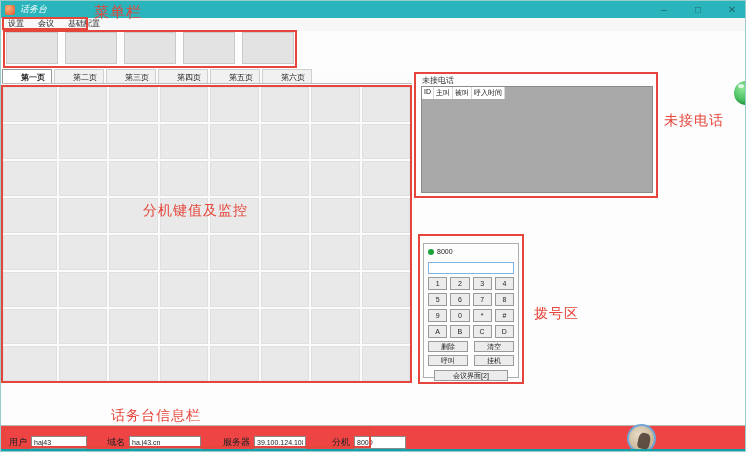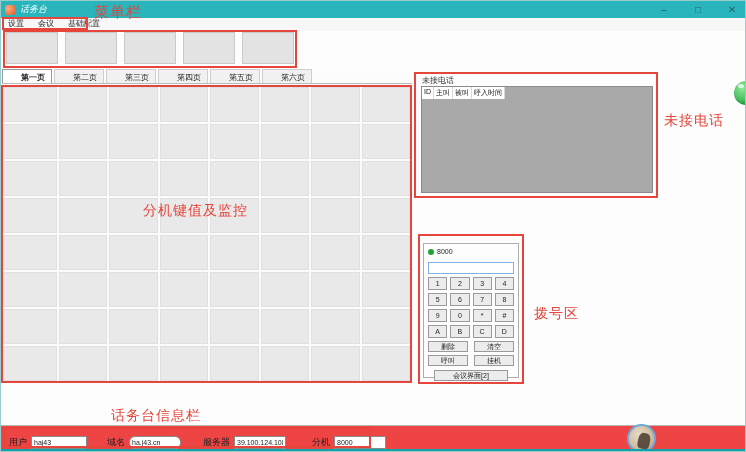--- a/index.html
+++ b/index.html
@@ -224,21 +224,21 @@
       <div class="fn-btn">呼叫</div>
       <div class="fn-btn">挂机</div>
     </div>
     <div class="wide-btn">会议界面[2]</div>
   </div>
 
   <div class="infobar">
     <span class="info-label" style="margin-left:8px">用户</span>
     <input class="info-input" style="width: 56px;" value="haj43">
     <span class="info-label" style="margin-left:20px">域名</span>
-    <input class="info-input" style="width: 52px; border-radius: 6px;" value="ha.j43.cn">
+    <input class="info-input" style="width: 72px;" value="ha.j43.cn">
     <span class="info-label" style="margin-left:22px">服务器</span>
     <input class="info-input" style="width: 52px;" value="39.100.124.108">
     <span class="info-label" style="margin-left:26px">分机</span>
     <input class="info-input" style="width: 52px;" value="8000">
   </div>
 
   <div class="taskbar-icon"></div>
   <div class="bottom-strip"></div>
 
   <div class="ann-rect" style="left:1px; top:16px; width:86px; height:13px;"></div>

